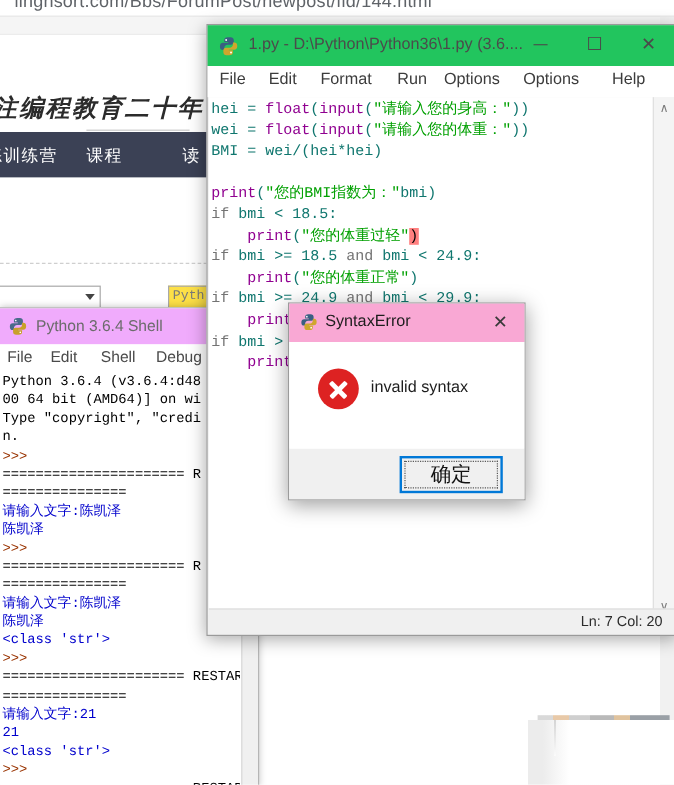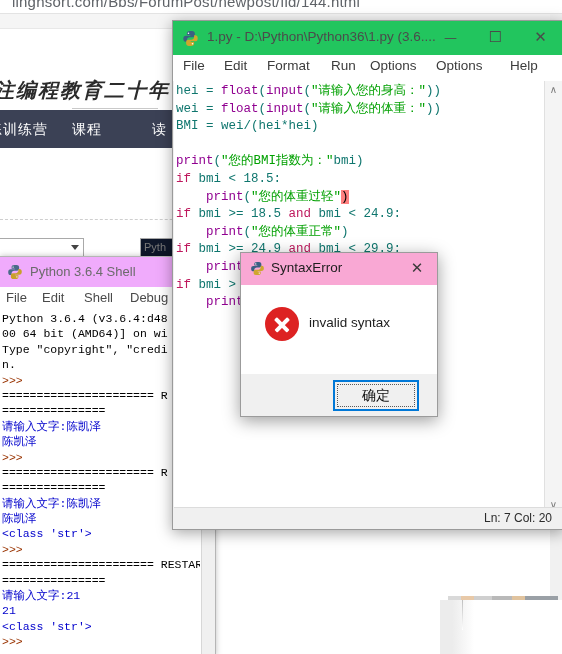--- a/index.html
+++ b/index.html
@@ -48,21 +48,21 @@
   }
   #select-caret{
     position:absolute;right:4px;top:6px;width:0;height:0;
     border-left:4px solid transparent;border-right:4px solid transparent;border-top:5px solid #444;
   }
   #board-label{
     position:absolute;left:100px;top:1px;font-size:12px;color:#666;white-space:nowrap;margin-left:48px;
   }
   #board-value-box{
     position:absolute;left:140px;top:0;width:60px;height:18px;
-    border:1px solid #a9a9a9;background:#0f172a;overflow:hidden;
+    border:1px solid #a9a9a9;background:#fde047;overflow:hidden;font-family:Liberation Mono, monospace;
   }
   #board-value{position:absolute;left:3px;top:2px;font-size:11px;color:#7a7a7a;white-space:nowrap;}
 
   #page-scrollbar{position:absolute;right:0;top:14px;width:12px;height:640px;background:#f1f1f1;}
   #page-scroll-thumb{position:absolute;right:1px;top:20px;width:10px;height:70px;background:#c8c8c8;border-radius:5px;}
 
   #red-marker{position:absolute;left:546px;top:98px;width:10px;height:16px;background:#e23b2e;}
   #red-marker2{position:absolute;left:546px;top:104px;width:10px;height:5px;background:#f59b2a;}
   #dark-chip{position:absolute;left:546px;top:116px;width:14px;height:12px;background:#3b4155;}
   #rb-bar{position:absolute;left:448px;top:596px;width:110px;height:4px;
@@ -131,21 +131,21 @@
   #editor-body{
     position:absolute;left:1px;top:60px;width:370px;height:432px;
     background:#ffffff;overflow:hidden;
   }
   #code{
     position:absolute;left:2px;top:2px;width:368px;
     font-family:"Liberation Mono","DejaVu Sans Mono",monospace;
     font-size:12.5px;line-height:17.6px;white-space:pre;
   }
   #code .ln{display:block;height:17.6px;}
-  .k-kw{color:#be185d;}
+  .k-kw{color:#737373;}
   .k-builtin{color:#900090;}
   .k-str{color:#00a000;}
   .k-def{color:#0f766e;}
   .k-err{background:#ff8080;color:#000000;}
 
   #editor-vscroll{
     position:absolute;right:1px;top:60px;width:17px;height:432px;background:#f4f4f4;border-left:1px solid #e0e0e0;
   }
   #ed-scroll-up{
     position:absolute;left:0;top:0;width:17px;height:17px;
@@ -195,21 +195,21 @@
   #dlg-ok{
     position:absolute;right:18px;top:6px;width:82px;height:27px;
     background:#f0f0f0;border:2px solid #0078d7;
     display:flex;align-items:center;justify-content:center;
   }
   #dlg-ok-inner{
     position:absolute;left:2px;top:2px;right:2px;bottom:2px;
     border:1px dotted #5a5a5a;
     display:flex;align-items:center;justify-content:center;
   }
-  #dlg-ok-label{font-size:14px;color:#111;}
+  #dlg-ok-label{font-size:17px;color:#111;}
 </style>
 </head>
 <body>
 
 <div id="browser">
   <div id="url-strip">
     <div id="url-text">linghsort.com/Bbs/ForumPost/newpost/fid/144.html</div>
   </div>
   <div id="url-underline"></div>
 

